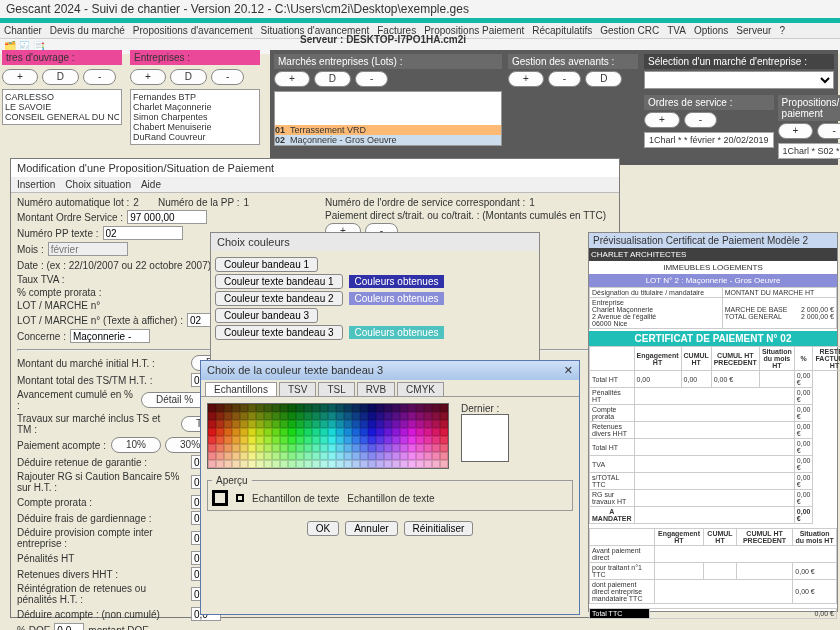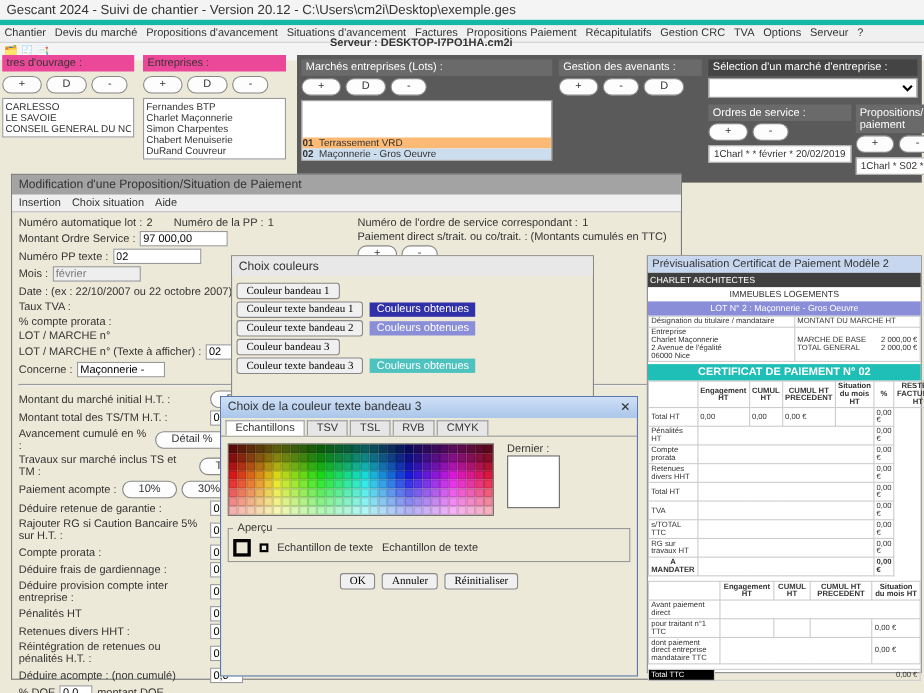--- a/index.html
+++ b/index.html
@@ -16,32 +16,32 @@
   .list { background: #fff; border: 1px solid #999; padding: 2px; font-size: 9px; }
   .list div { white-space: nowrap; overflow: hidden; }
   .right-panel { position: absolute; left: 270px; top: 50px; right: 2px; }
   .dark { background: #5a5a5a; padding: 4px; }
   .lots { background: #fff; border: 1px solid #999; font-size: 9px; margin-top: 4px; }
   .lots .hdr { background: #fdba74; margin-top: 33px; }
   .lots .sel { background: #cde; }
   .btn-oval { display: inline-block; background: #fdfdfd; border: 1px solid #888; border-radius: 10px; padding: 0 14px; font-size: 10px; line-height: 14px; text-align: center; }
   
   .dlg-prop { position: absolute; top: 158px; left: 10px; width: 610px; height: 460px; background: #ece9d8; border: 1px solid #7a7a7a; }
-  .dlg-title { background: #a3a3a3; padding: 3px 6px; font-size: 11px; }
+  .dlg-title { background: #ffffff; padding: 3px 6px; font-size: 11px; }
   .dlg-menu { background: #f0f0f0; padding: 2px 6px; font-size: 10px; display: flex; gap: 10px; border-bottom: 1px solid #bbb; }
   .form { padding: 4px 6px; font-size: 10px; }
   .row { display: flex; align-items: center; gap: 4px; margin-bottom: 2px; }
   .row label { display: inline-block; }
   .inptxt { border: 1px solid #999; background: #fff; padding: 0 2px; font-size: 10px; height: 14px; }
   .inptxt.gray { background: #eee; color: #777; }
   
   .dlg-couleurs { position: absolute; top: 232px; left: 210px; width: 330px; height: 140px; background: #ece9d8; border: 1px solid #888; }
   .dlg-couleurs .body { padding: 4px; }
   .couleur-row { display: flex; align-items: center; gap: 6px; margin: 2px 0; }
-  .btn { background: #f0f0f0; border: 1px solid #888; border-radius: 3px; padding: 1px 8px; font-size: 10px; font-family: Liberation Serif, serif; }
+  .btn { background: #f0f0f0; border: 1px solid #888; border-radius: 3px; padding: 1px 8px; font-size: 10px; }
   .swatch { padding: 1px 6px; font-size: 10px; }
   .sw1 { background: #3030a8; color: #fff; }
   .sw2 { background: #8a8dd8; color: #fff; }
   .sw3 { background: #4ec2bf; color: #fff; }
   
   .dlg-picker { position: absolute; top: 360px; left: 200px; width: 380px; height: 255px; background: #ece9d8; border: 1px solid #5a78b0; }
   .dlg-picker .hdr { background: linear-gradient(#cfe0f7,#aac6ea); padding: 3px 6px; font-size: 11px; display: flex; justify-content: space-between; }
   .tabs { display: flex; border-bottom: 1px solid #999; padding: 2px 4px 0; gap: 2px; font-size: 10px; }
   .tab { border: 1px solid #999; border-bottom: none; padding: 1px 8px; background: #e6e6e6; }
   .tab.active { background: #fff; }

